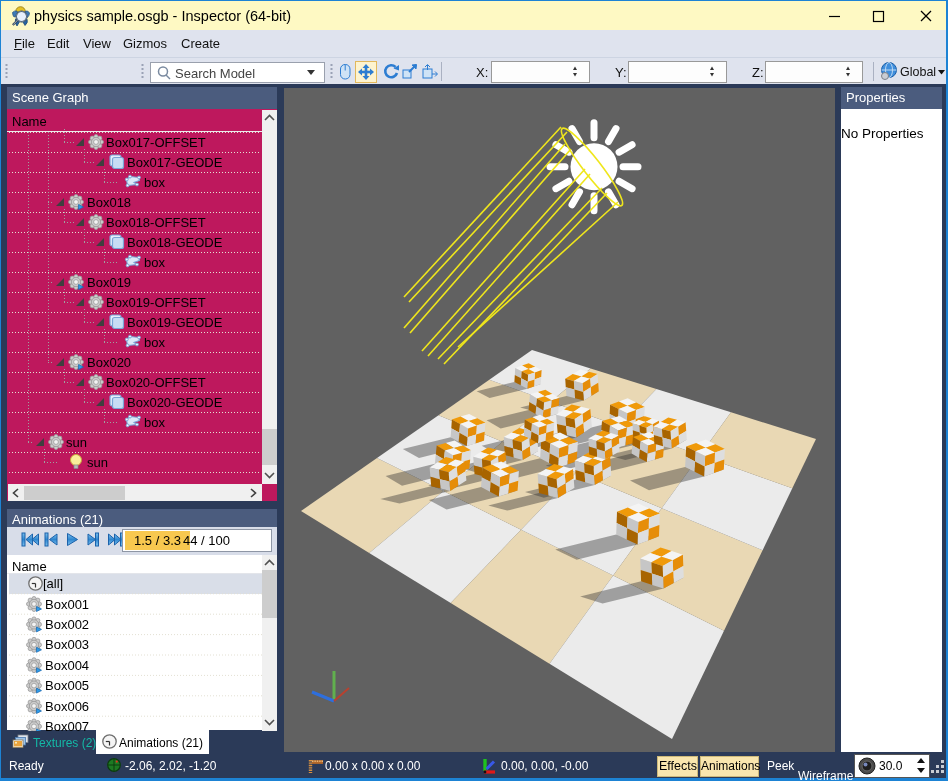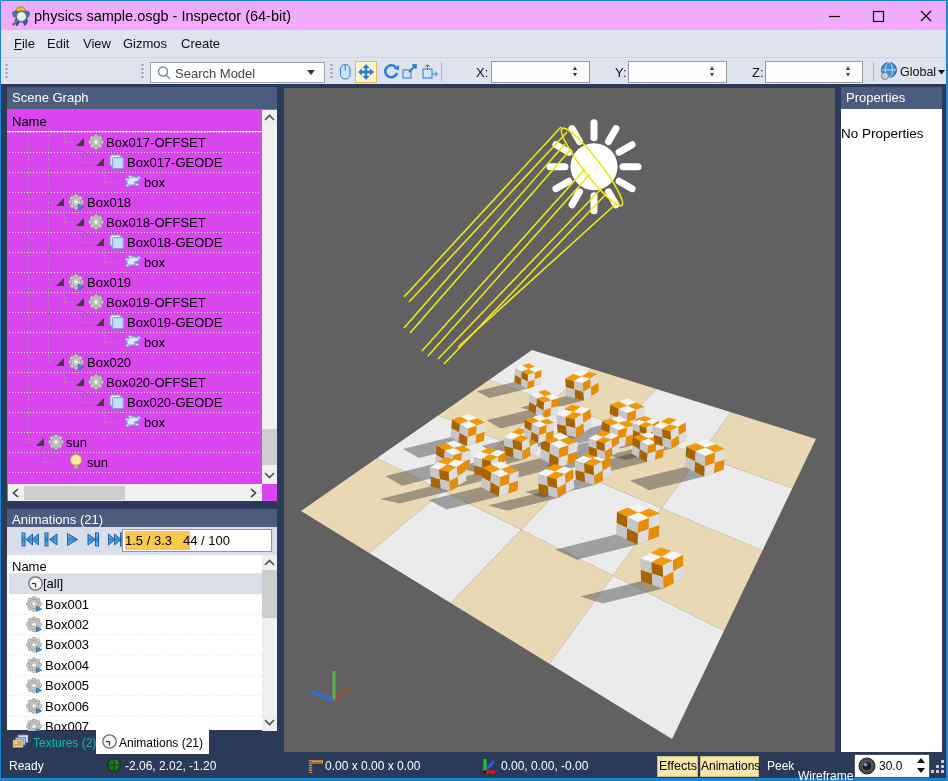--- a/index.html
+++ b/index.html
@@ -1,22 +1,22 @@
 <!DOCTYPE html>
 <html><head><meta charset="utf-8"><style>
 *{margin:0;padding:0;box-sizing:border-box}
 html,body{width:948px;height:781px;overflow:hidden;font-family:"Liberation Sans",sans-serif}
 #win{position:relative;width:948px;height:781px;background:#2b3a58;border-left:1px solid #1d83d4;border-top:1px solid #1d83d4;border-right:2px solid #1d83d4;border-bottom:3px solid #1d83d4}
 .abs{position:absolute}
-#title{left:0;top:0;width:945px;height:29px;background:#f0abfc;color:#000}
+#title{left:0;top:0;width:945px;height:29px;background:#fef9c3;color:#000}
 #title .txt{position:absolute;left:33px;top:7px;font-size:14.5px}
 #menu{left:0;top:29px;width:945px;height:27px;background:#dfe3ee}
 #menu span{position:absolute;top:6px;font-size:13px;color:#111}
 #toolbar{left:0;top:56px;width:945px;height:27px;background:#dfe3ee;border-top:1px solid #cdd4e2}
-#scenegraph{left:6px;top:86px;width:270px;height:414px;background:#d946ef}
+#scenegraph{left:6px;top:86px;width:270px;height:414px;background:#be185d}
 #animpanel{left:6px;top:508px;width:270px;height:221px;background:#fff}
 .phead{position:absolute;left:0;top:0;width:100%;height:22px;background:#4b5c7e;color:#fff;font-size:13px;line-height:22px;padding-left:5px}
 #props{left:840px;top:86px;width:101px;height:665px;background:#fff}
 #statusbar{left:0;top:751px;width:945px;height:27px;color:#fff;font-size:12px}
 .t13{font-size:13px;fill:#000;font-family:"Liberation Sans",sans-serif}
 .sb{position:absolute;background:#f0f0f0}
 .thumb{position:absolute;background:#cdcdcd}
 .spin{position:absolute;height:22px;background:#fdfdfd;border:1px solid #999}
 .lbl{position:absolute;font-size:13px;color:#111}
 .tab{position:absolute;font-size:13px}
@@ -278,21 +278,21 @@
           <rect x="88.5" y="6" width="3" height="13"></rect>
   </g>
   <g fill="url(#bg2)" stroke="#1b62ab" stroke-width="1">
    <path d="M101.5 7 L108 12.5 L101.5 18 Z"></path>
           <path d="M107.5 7 L114 12.5 L107.5 18 Z"></path>
           <rect x="113.5" y="6" width="3" height="13"></rect>
   </g>
  </svg>
  <div class="abs" style="left:115px;top:20px;width:150px;height:23px;background:#fff;border:1px solid #8e96a5"></div>
  <div class="abs" style="left:118px;top:22px;width:65px;height:19px;background:#f8c84f"></div>
- <div class="abs" style="left:118px;top:24px;width:65px;font-size:13px">1.5 / 3.3</div>
+ <div class="abs" style="left:118px;top:24px;width:65px;text-align:center;font-size:13px">1.5 / 3.3</div>
  <div class="abs" style="left:176px;top:24px;width:76px;font-size:13px">44 / 100</div>
  <svg class="abs" style="left:0;top:46px" width="270" height="176" viewBox="6 553 270 176">
   <text x="11" y="569" class="t13" font-size="14">Name</text>
   <line x1="6" y1="571.5" x2="276" y2="571.5" stroke="#ececec"></line>
   <rect x="8" y="571.5" width="253" height="20.5" fill="#d9dee8"></rect>
 <use href="#clock" x="27" y="574.0"></use>
         <text x="42" y="586.0" class="t13">[all]</text>
 <line x1="8" y1="591.8" x2="261" y2="591.8" stroke="#e3e0d3" stroke-width="1" stroke-dasharray="1 2"></line>
 <use href="#gear" x="25" y="594.0"></use>
         <use href="#anim" x="25" y="594.0"></use>

